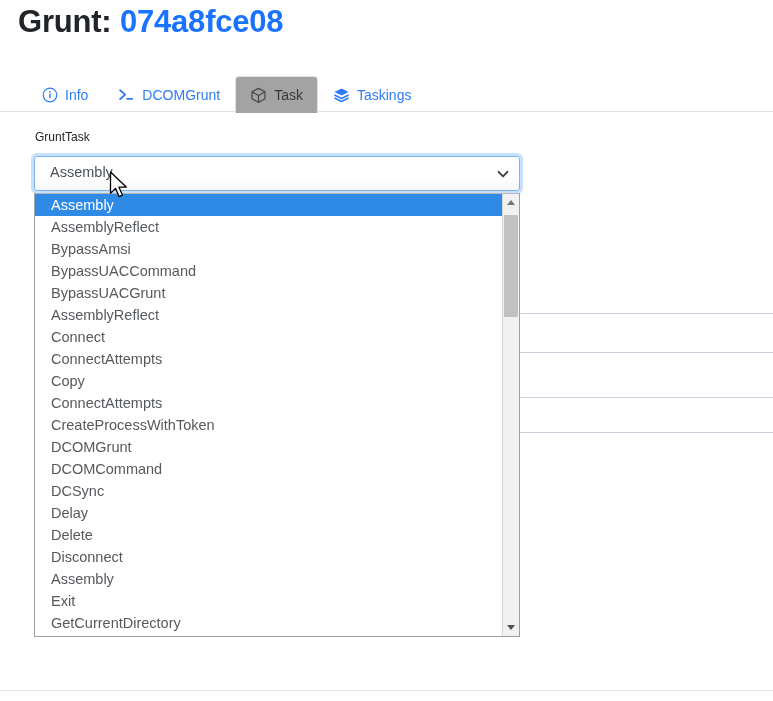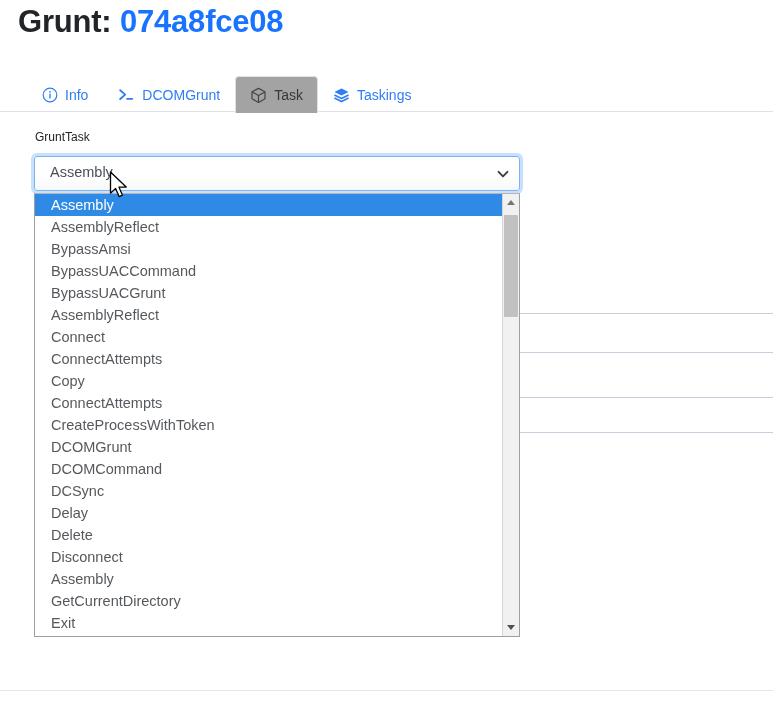--- a/index.html
+++ b/index.html
@@ -331,22 +331,22 @@
       <li class="option">Copy</li>
       <li class="option">ConnectAttempts</li>
       <li class="option">CreateProcessWithToken</li>
       <li class="option">DCOMGrunt</li>
       <li class="option">DCOMCommand</li>
       <li class="option">DCSync</li>
       <li class="option">Delay</li>
       <li class="option">Delete</li>
       <li class="option">Disconnect</li>
       <li class="option">Assembly</li>
+      <li class="option">Exit</li>
       <li class="option">GetCurrentDirectory</li>
-      <li class="option">Exit</li>
     </ul>
 
     <div class="dd-scrollbar">
       <div class="sb-arrow up">
           <div class="tri"></div>
         </div>
       <div class="sb-thumb"></div>
       <div class="sb-arrow down">
           <div class="tri"></div>
         </div>

